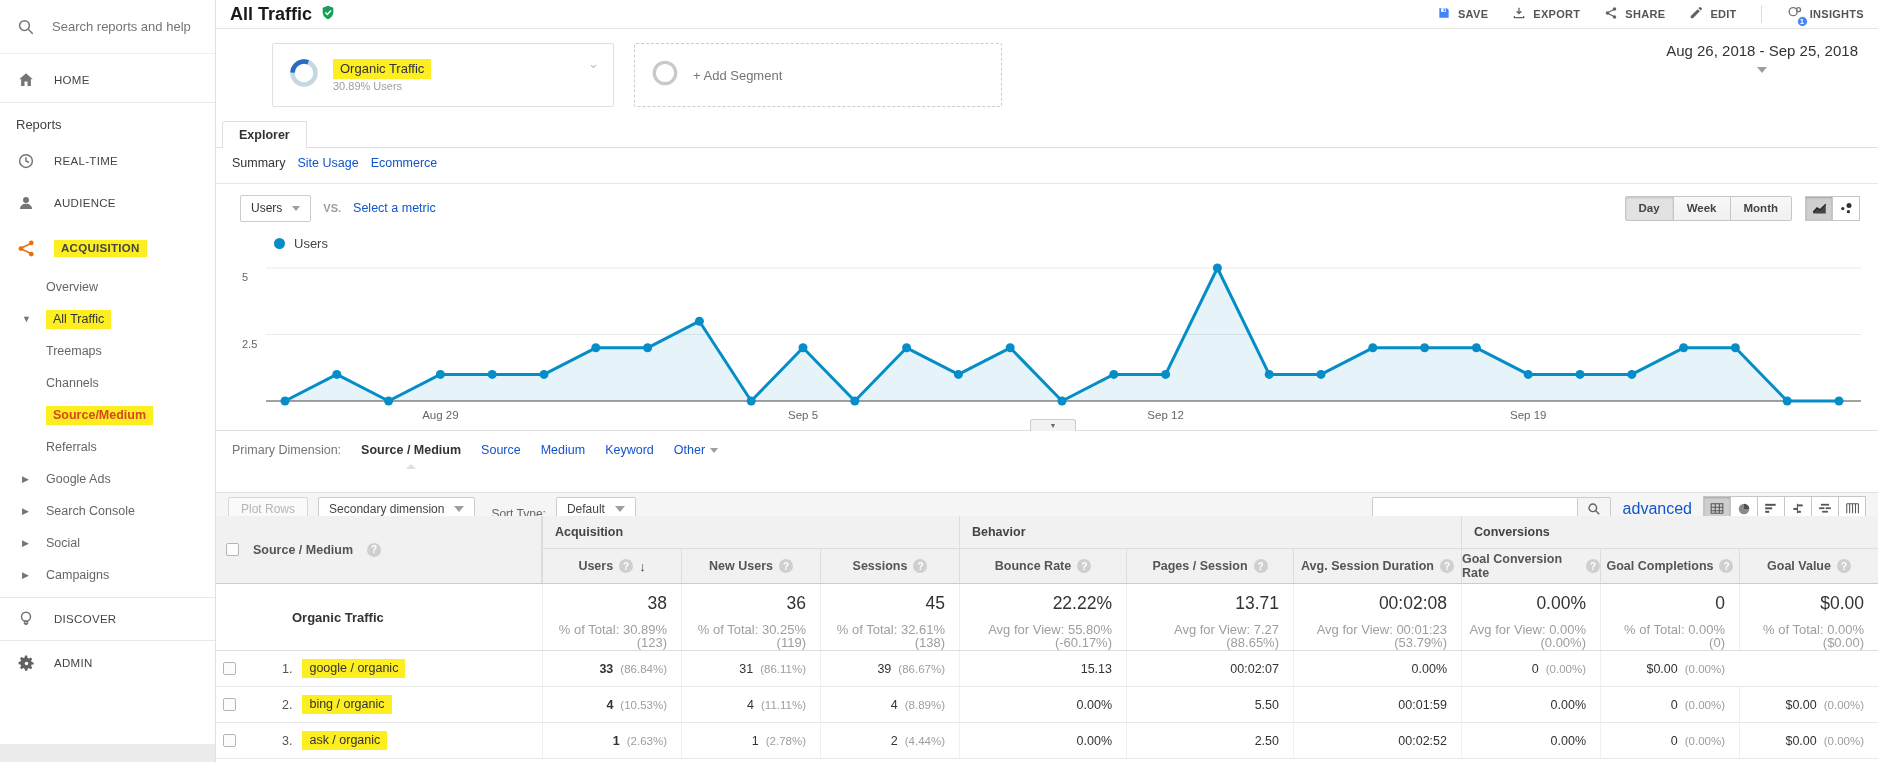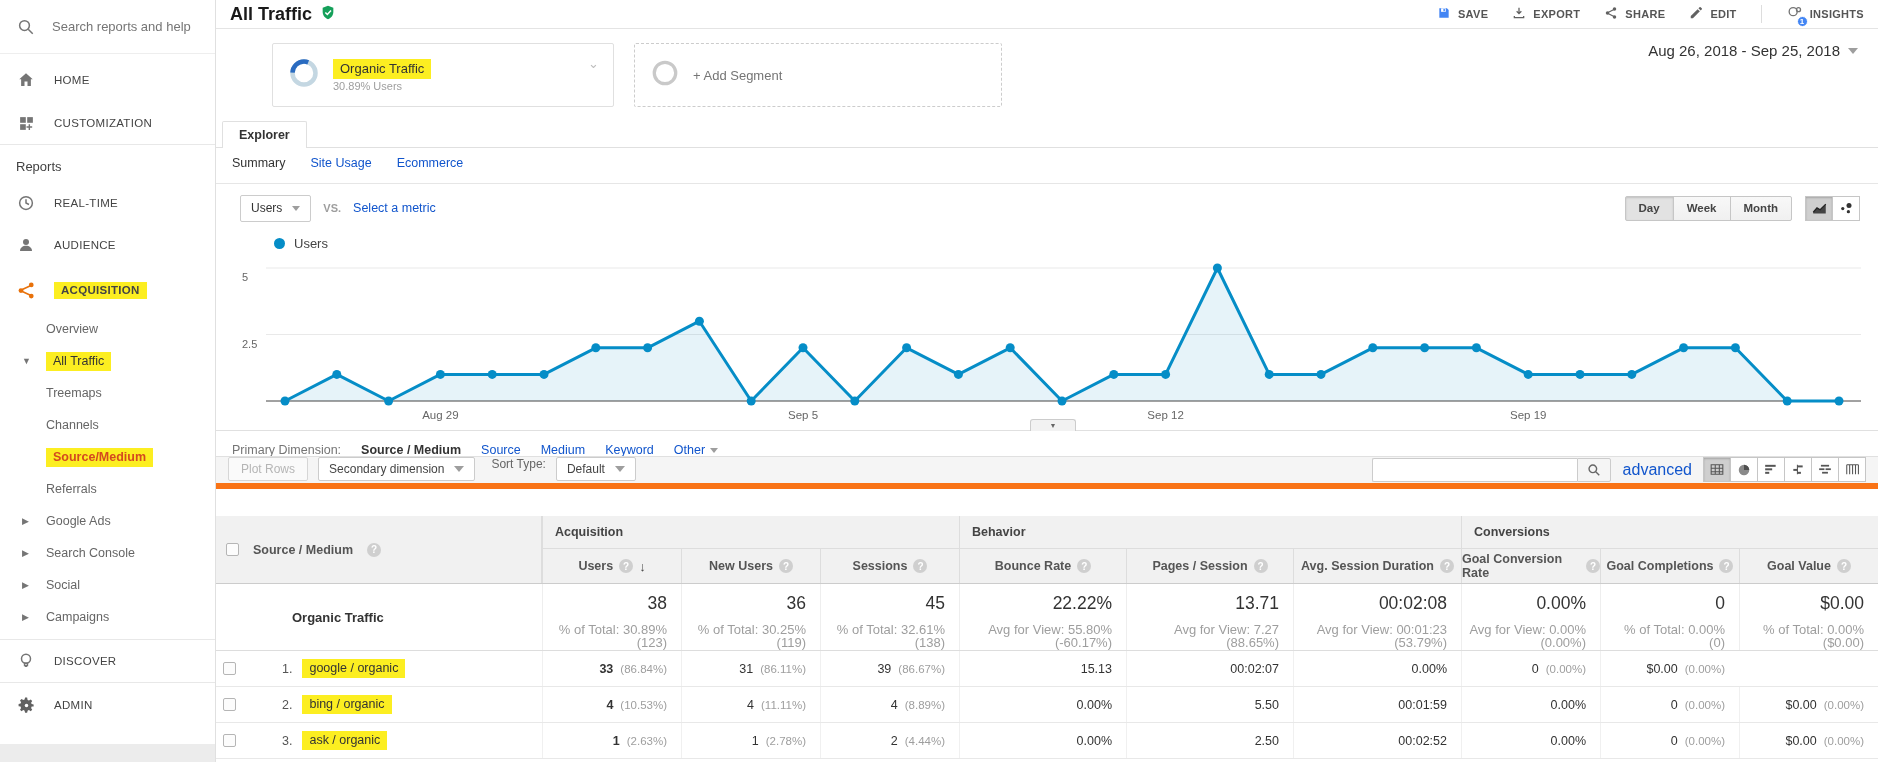--- a/index.html
+++ b/index.html
@@ -25,35 +25,35 @@
   
   .main { position:absolute; left:216px; top:0; right:0; bottom:0; background:#fff; }
 
   .topbar { position:absolute; top:0; left:0; right:0; height:29px; border-bottom:1px solid #e4e4e4; display:flex; align-items:center; padding:0 14px; }
   .page-title { font-size:18px; font-weight:700; color:#1a1a1a; margin-right:8px; }
   .top-actions { margin-left:auto; display:flex; align-items:center; gap:24px; }
   .top-btn { display:flex; align-items:center; gap:7px; font-size:11px; font-weight:700; letter-spacing:.3px; color:#555; cursor:pointer; }
   .vdiv { width:1px; height:18px; background:#ddd; }
   .insights-badge { position:absolute; right:-5px; bottom:-4px; width:11px; height:11px; border-radius:50%; background:#4285f4; color:#fff; font-size:8px; font-weight:700; display:flex; align-items:center; justify-content:center; border:1px solid #fff; }
 
-  .daterange { position:absolute; top:42px; right:20px; font-size:15px; color:#333; cursor:pointer; display:flex; align-items:center; gap:8px; }
+  .daterange { position:absolute; top:42px; right:20px; font-size:15px; color:#333; cursor:pointer; display:flex; align-items:center; gap:8px;flex-direction:column; }
   .tri-down { width:0; height:0; border-left:5px solid transparent; border-right:5px solid transparent; border-top:6px solid #9e9e9e; }
 
   .segments { position:absolute; top:43px; left:56px; display:flex; gap:20px; }
   .seg-card { width:342px; height:64px; border:1px solid #e0e0e0; border-radius:2px; background:#fff; display:flex; align-items:center; padding-left:16px; position:relative; cursor:pointer; }
   .seg-card.dashed { width:368px; border:1px dashed #ccc; }
   .seg-meta { margin-left:14px; }
   .seg-name { font-size:13px; color:#333; }
   .seg-sub { font-size:11px; color:#9e9e9e; margin-top:3px; }
   .seg-chevron { position:absolute; right:14px; top:12px; color:#bdbdbd; font-size:13px; }
   .addseg-lbl { font-size:13px; color:#757575; margin-left:14px; }
 
   .tabline { position:absolute; top:147px; left:0; right:0; border-top:1px solid #e0e0e0; }
   .explorer-tab { position:absolute; top:121px; left:6px; height:27px; padding:0 16px; background:#fff; border:1px solid #e0e0e0; border-bottom:none; display:flex; align-items:center; font-size:12.5px; font-weight:700; color:#333; z-index:2; border-radius:2px 2px 0 0; cursor:pointer; }
-  .subtabs { position:absolute; top:156px; left:16px; display:flex; gap:25px; font-size:12.5px; }
+  .subtabs { position:absolute; top:156px; left:16px; display:flex; gap:12px; font-size:12.5px; }
   .subtab { cursor:pointer; }
   .subtab.active { color:#333; cursor:default; }
   .link { color:#1155cc; cursor:pointer; text-decoration:none; }
   .subline { position:absolute; top:183px; left:0; right:0; border-top:1px solid #e6e6e6; }
 
   .metricrow { position:absolute; top:193px; left:24px; right:18px; height:30px; display:flex; align-items:center; gap:12px; }
   .dd-btn { height:27px; border:1px solid #ccc; border-radius:2px; background:#fff; display:flex; align-items:center; gap:10px; padding:0 10px; font-size:12px; color:#333; cursor:pointer; }
   .dd-btn .tri-down { border-top-width:5px; border-left-width:4px; border-right-width:4px; }
   .vs-lbl { font-size:11px; color:#9e9e9e; font-weight:700; }
   .right-controls { margin-left:auto; display:flex; align-items:center; gap:14px; }
@@ -71,21 +71,21 @@
   .legend-dot { width:11px; height:11px; border-radius:50%; background:#058dc7; }
   .collapse-tab { position:absolute; left:814px; bottom:-1px; width:46px; height:12px; background:#f2f2f2; border:1px solid #ccc; border-bottom:none; border-radius:3px 3px 0 0; display:flex; align-items:center; justify-content:center; cursor:pointer; }
   .collapse-tab span { font-size:7px; color:#666; line-height:1; }
 
   .dimrow { position:absolute; top:443px; left:16px; display:flex; align-items:center; gap:20px; font-size:12.5px; }
   .dim-label { color:#757575; }
   .dim-selected { font-weight:700; color:#333; position:relative; cursor:default; }
   .dim-selected:after { content:""; position:absolute; left:50%; margin-left:-5px; bottom:-12px; width:0; height:0; border-left:5px solid transparent; border-right:5px solid transparent; border-bottom:5px solid #e0e0e0; }
   .other-tri { display:inline-block; margin-left:5px; width:0; height:0; border-left:4px solid transparent; border-right:4px solid transparent; border-top:5px solid #9e9e9e; vertical-align:middle; }
 
-  .toolbar { position:absolute; top:456px; left:0; right:0; height:33px; background:#f5f5f5; border-top:1px solid #e0e0e0; border-bottom:6px solid #f97316; display:flex; align-items:flex-start; padding:0 12px; gap:10px; }
+  .toolbar { position:absolute; top:492px; left:0; right:0; height:33px; background:#f5f5f5; border-top:1px solid #e0e0e0; border-bottom:4px solid #f97316; display:flex; align-items:flex-end; padding:0 12px; gap:10px; }
   .tb-btn { height:24px; border:1px solid #d6d6d6; border-radius:2px; background:#fafafa; color:#b5b5b5; font-size:12px; padding:0 12px; display:flex; align-items:center; }
   .tb-dd { height:24px; border:1px solid #ccc; border-radius:2px; background:#fff; color:#444; font-size:12px; padding:0 10px; display:flex; align-items:center; gap:10px; cursor:pointer; }
   .tb-lbl { font-size:12px; color:#666; margin-left:6px; }
   .tb-right { margin-left:auto; display:flex; align-items:center; gap:12px; }
   .searchbox { display:flex; }
   .searchbox input { width:205px; height:24px; border:1px solid #ccc; border-right:none; border-radius:2px 0 0 2px; padding:0 8px; font-size:12px; outline:none; background:#fff; }
   .search-go { width:34px; height:24px; border:1px solid #ccc; border-radius:0 2px 2px 0; background:#f5f5f5; display:flex; align-items:center; justify-content:center; cursor:pointer; }
 
   
   .tablewrap { position:absolute; top:516px; left:0; right:0; font-size:12.5px; }
@@ -142,31 +142,20 @@
 
     <div class="nav-item" style="height:44px; margin-top:4px;">
       <span class="nav-ico">
         <svg width="18" height="18" viewBox="0 0 24 24">
             <path d="M12 3 L21 11 L18.5 11 L18.5 20 L14 20 L14 14 L10 14 L10 20 L5.5 20 L5.5 11 L3 11 Z" fill="#757575"></path>
           </svg>
       </span>
       <span class="lbl">HOME</span>
     </div>
 
-    <div class="nav-item" style="height:42px;">
-      <span class="nav-ico">
-        <svg width="17" height="17" viewBox="0 0 24 24">
-            <rect x="3" y="3" width="8" height="8" fill="#757575"></rect>
-            <rect x="13" y="3" width="8" height="8" fill="#757575"></rect>
-            <rect x="3" y="13" width="8" height="8" fill="#757575"></rect>
-            <path d="M17 13 v3 h3 v2 h-3 v3 h-2 v-3 h-3 v-2 h3 v-3 z" fill="#757575"></path>
-          </svg>
-      </span>
-      <span class="lbl">CUSTOMIZATION</span>
-    </div>
 
     <div class="divider-h"></div>
     <div class="section-label">Reports</div>
 
     <div class="nav-item">
       <span class="nav-ico">
         <svg width="18" height="18" viewBox="0 0 24 24">
             <circle cx="12" cy="12" r="8.5" fill="none" stroke="#757575" stroke-width="2"></circle>
             <path d="M12 7 v5 l4 2" fill="none" stroke="#757575" stroke-width="2"></path>
           </svg>

